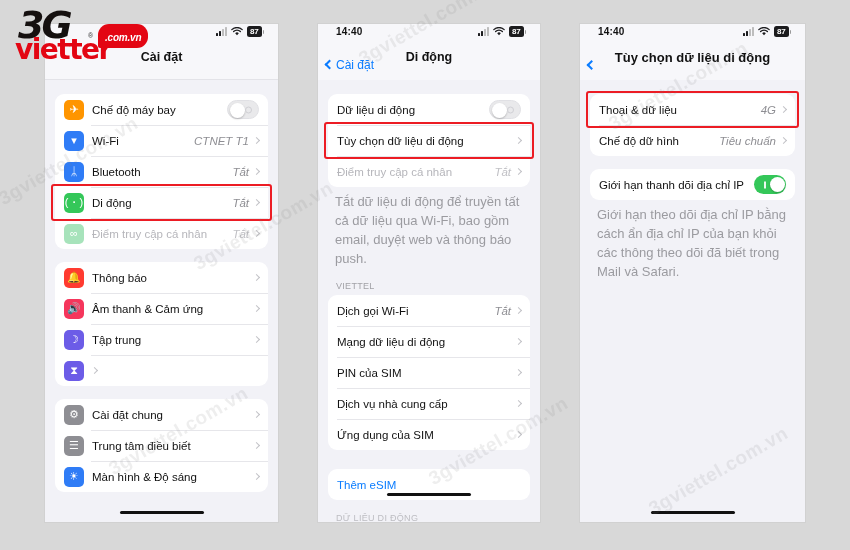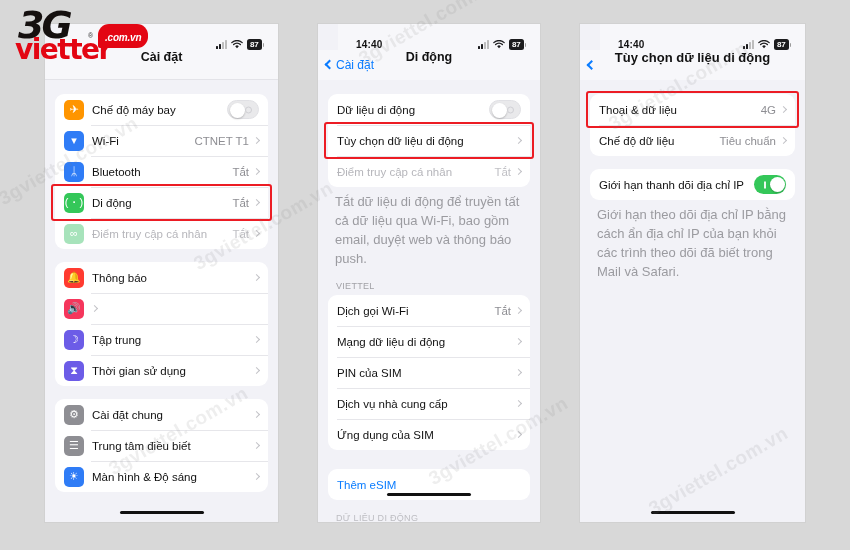--- a/index.html
+++ b/index.html
@@ -24,24 +24,23 @@
     position: absolute; top: 24px; height: 498px;
     background: #f2f2f7; overflow: hidden; z-index: 2;
     box-shadow: 0 0 0 1px rgba(0,0,0,.03);
   }
   #phone1 { left: 45px;  width: 233px; }
   #phone2 { left: 318px; width: 222px; }
   #phone3 { left: 580px; width: 225px; }
 
   
   .statusbar {
-    height: 26px; display: flex; align-items: flex-end;
+    height: 26px; display: flex; align-items: flex-start;
     justify-content: space-between; padding: 2px 14px 0 18px;
     background: #f7f7fa;
-    margin-left: 20px;
   }
   .sb-time { font-size: 10px; font-weight: 700; color: #111; letter-spacing: .2px; }
   .sb-right { display: flex; align-items: center; gap: 4px; }
   .sig { display: flex; align-items: flex-end; gap: 1px; height: 9px; }
   .sig i { display: block; width: 2px; background: #1c1c1e; border-radius: .5px; }
   .sig i:nth-child(1){height:3px}
   .sig i:nth-child(2){height:5px}
   .sig i:nth-child(3){height:7px;background:#bdbdbd}
   .sig i:nth-child(4){height:9px;background:#bdbdbd}
   .batt {
@@ -86,21 +85,21 @@
     height: 1px; background: #e6e6ea;
   }
   .row.with-icon + .row.with-icon::before { left: 36px; }
   .ico {
     width: 20px; height: 20px; border-radius: 5px; flex: 0 0 20px;
     margin-right: 8px; display: flex; align-items: center;
     justify-content: center; color: #fff; font-size: 11px; line-height: 1;
   }
   .label { font-size: 11.5px; color: #111; flex: 1; white-space: nowrap; }
   .label.dim { color: #b6b6bb; }
-  .value { font-size: 11.5px; color: #8e8e93; margin-right: 5px; white-space: nowrap; }
+  .value { font-size: 11.5px; color: #8e8e93; margin-right: 5px; white-space: nowrap; font-style: italic; }
   .value.dim { color: #c0c0c5; }
   .chev {
     width: 5px; height: 5px; border-top: 1.6px solid #c2c2c7;
     border-right: 1.6px solid #c2c2c7; transform: rotate(45deg);
     flex: 0 0 auto;
   }
 
   
   .toggle { width: 32px; height: 19px; border-radius: 10px; position: relative;
             flex: 0 0 32px; }
@@ -239,30 +238,30 @@
           </div>
           </div>
         <div class="group">
             <div class="row with-icon">
             <div class="ico" style="background:#ff3b30">🔔</div>
             <div class="label">Thông báo</div>
             <div class="chev"></div>
           </div>
           <div class="row with-icon">
             <div class="ico" style="background:#f5365c">🔊</div>
+            <div class="label">Âm thanh &amp; Cảm ứng</div>
             <div class="chev"></div>
           </div>
           <div class="row with-icon">
             <div class="ico" style="background:#6c5ce7">☽</div>
             <div class="label">Tập trung</div>
             <div class="chev"></div>
           </div>
           <div class="row with-icon">
             <div class="ico" style="background:#6c5ce7">⧗</div>
-            <div class="label">Thời gian sử dụng</div>
             <div class="chev"></div>
           </div>
           </div>
         <div class="group">
             <div class="row with-icon">
             <div class="ico" style="background:#8e8e93">⚙</div>
             <div class="label">Cài đặt chung</div>
             <div class="chev"></div>
           </div>
           <div class="row with-icon">
@@ -405,35 +404,35 @@
     <div class="content pad-top" id="p3-content">
         <div class="group">
             <div class="row">
 
             <div class="label">Thoại &amp; dữ liệu</div>
             <div class="value">4G</div>
             <div class="chev"></div>
           </div>
           <div class="row">
 
-            <div class="label">Chế độ dữ liệu</div>
+            <div class="label">Chế độ dữ hình</div>
             <div class="value">Tiêu chuẩn</div>
             <div class="chev"></div>
           </div>
           </div>
         <div class="group">
             <div class="row">
 
             <div class="label">Giới hạn thanh dõi địa chỉ IP</div>
             <div class="toggle on">
               <div class="knob"></div>
             </div>
           </div>
           </div>
-        <div class="footnote">Giới hạn theo dõi địa chỉ IP bằng cách ẩn địa chỉ IP của bạn khỏi các trình theo dõi đã biết trong Mail và Safari.</div>
+        <div class="footnote">Giới hạn theo dõi địa chỉ IP bằng cách ẩn địa chỉ IP của bạn khỏi các thông theo dõi đã biết trong Mail và Safari.</div>
       </div>
     <div class="home-ind"></div>
   </div>
 
   <div id="logo">
     <div class="logo-3g">3G</div>
     <div class="logo-tm">®</div>
     <div class="logo-viettel">viettel</div>
     <div class="logo-bubble">
       <span>.com.vn</span>

